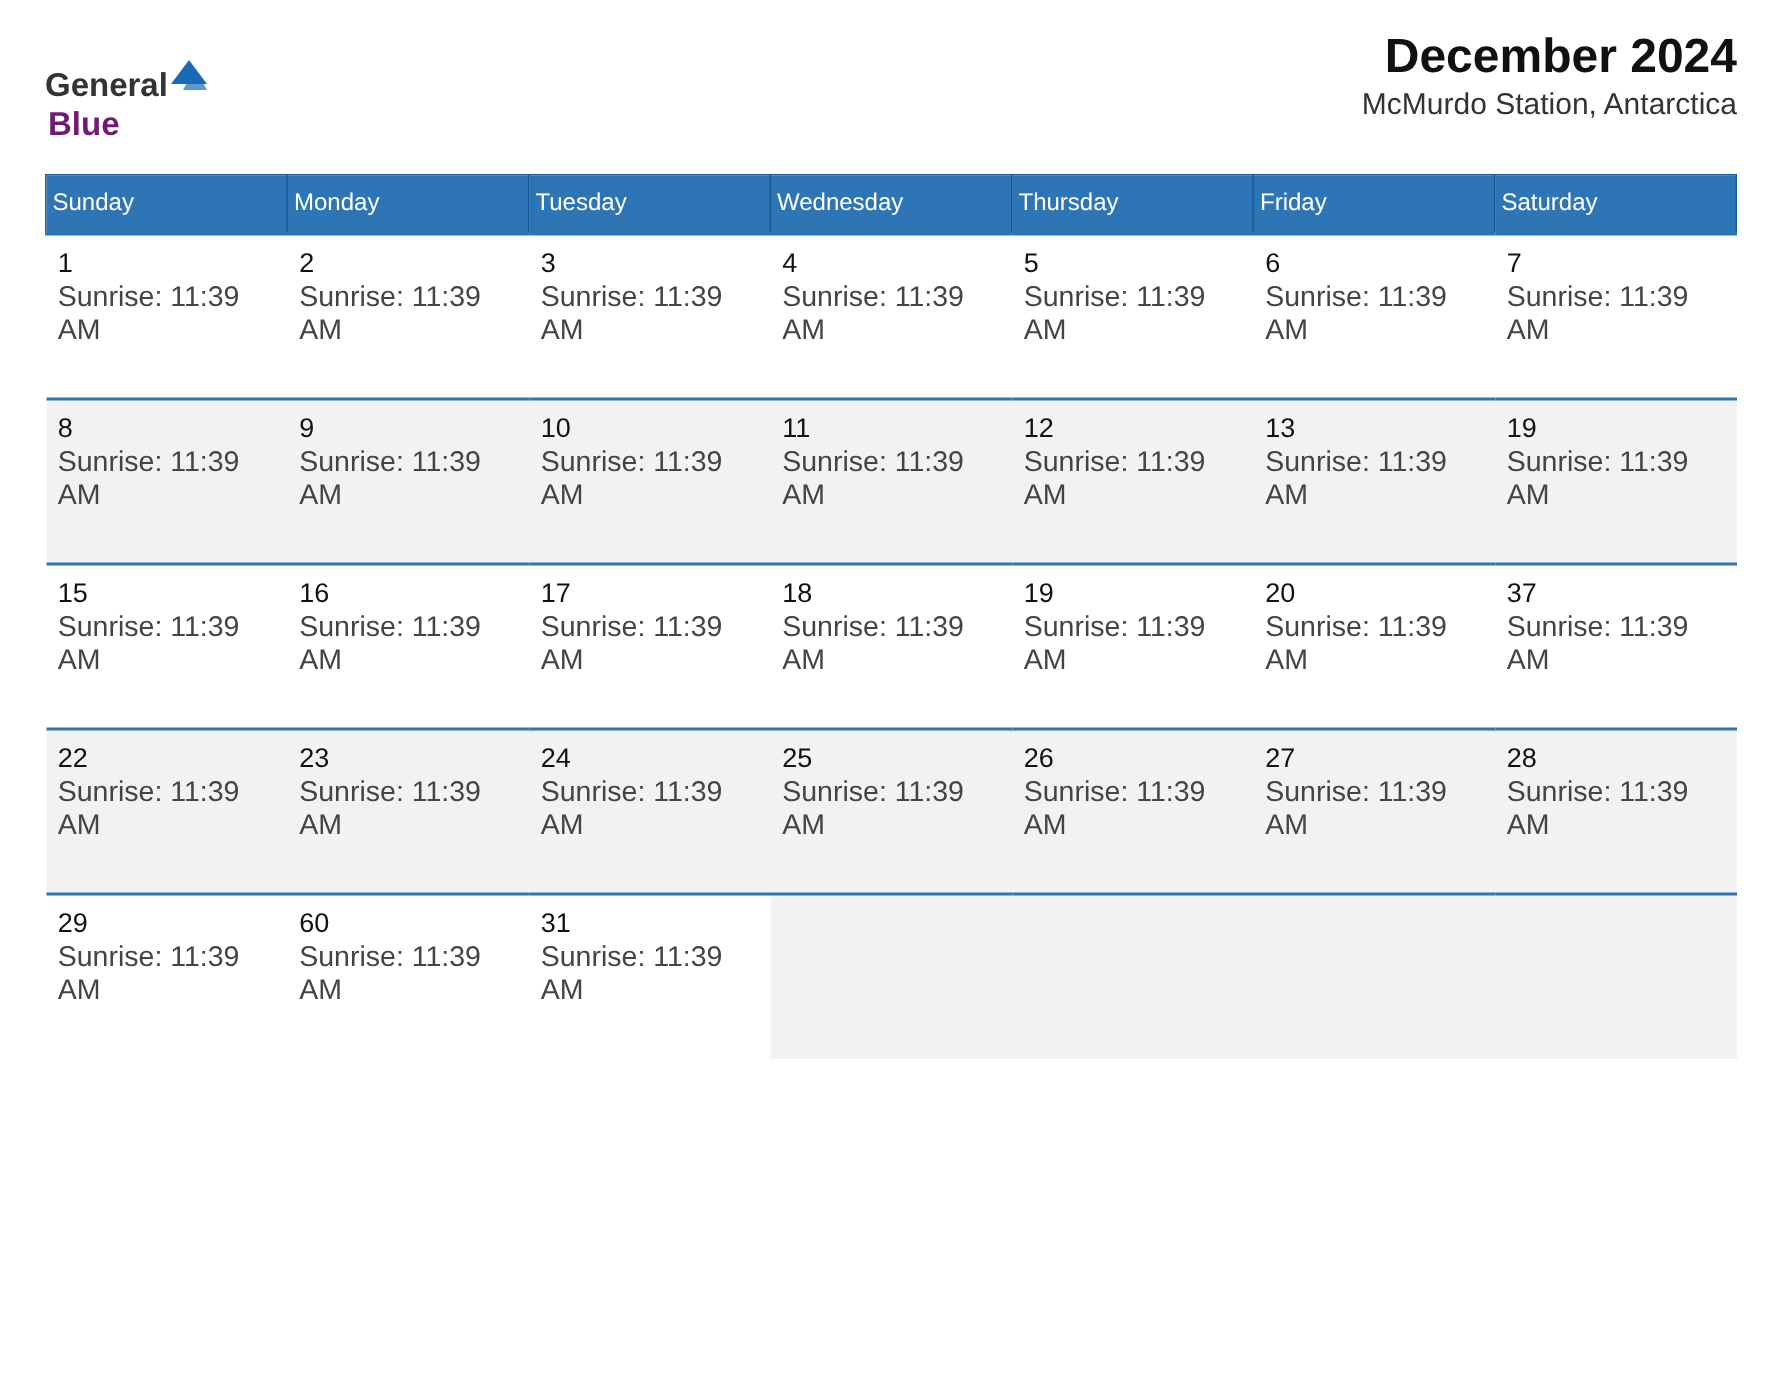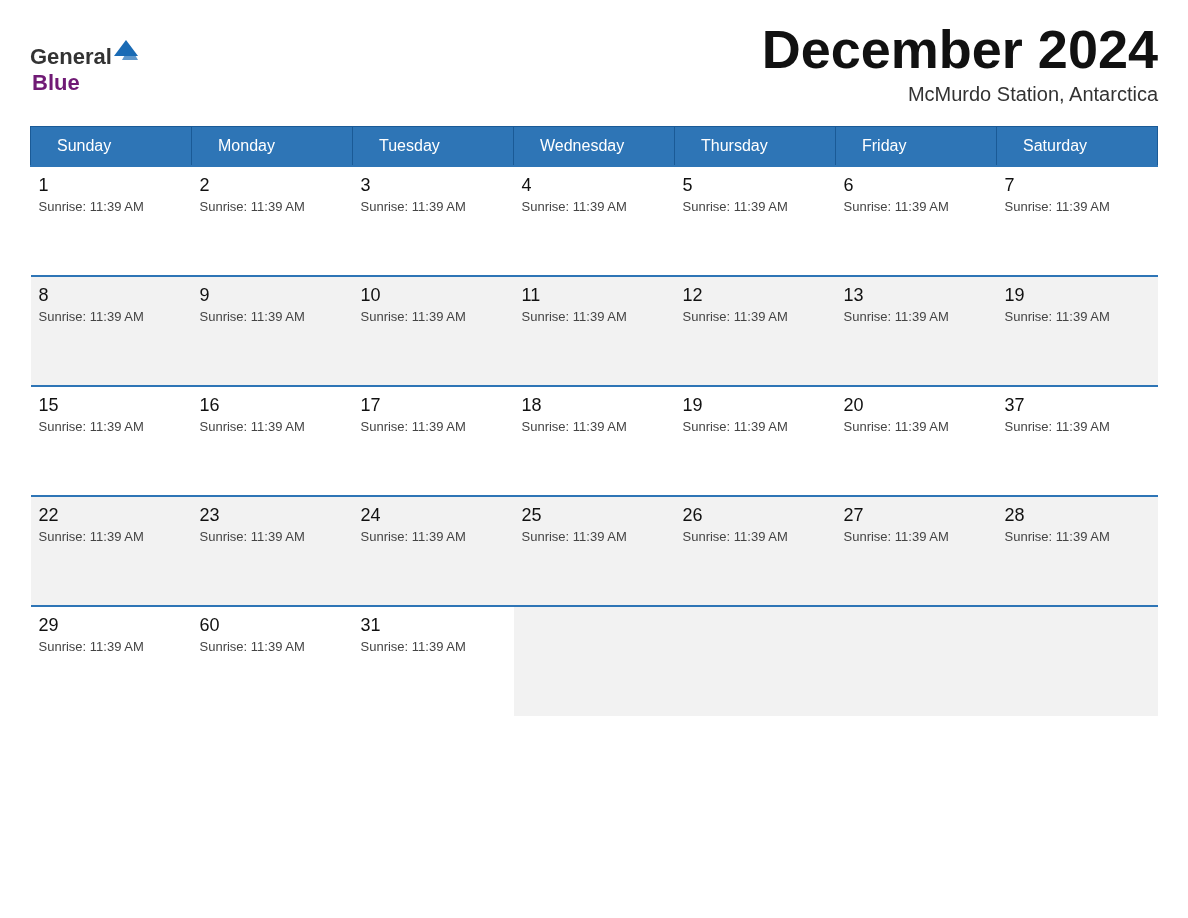--- a/index.html
+++ b/index.html
@@ -23,39 +23,39 @@
       margin-top: 16px;
     }
     .logo-icon {
       width: 28px;
       height: 28px;
     }
     .title-block {
       text-align: right;
     }
     .month-title {
-      font-size: 54px;
+      font-size: 32px;
       font-weight: bold;
       color: #111;
       line-height: 1.1;
     }
     .location-title {
       font-size: 20px;
       color: #333;
       margin-top: 4px;
     }
     .calendar-table {
       width: 100%;
       border-collapse: collapse;
       table-layout: fixed;
     }
     .calendar-table thead tr th {
       background-color: #2e75b6;
       color: #fff;
-      padding: 10px 26px;
+      padding: 10px 4px;
       text-align: left;
       font-size: 16px;
       font-weight: normal;
       border: 1px solid #1a5a96;
     }
     .calendar-table tbody tr td {
       vertical-align: top;
       padding: 8px 8px 6px 8px;
       border-top: 2px solid #2e75b6;
       height: 110px;
@@ -66,21 +66,21 @@
     .calendar-table tbody tr:nth-child(even) td {
       background: #f2f2f2;
     }
     .day-number {
       font-size: 18px;
       color: #111;
       display: block;
       margin-bottom: 2px;
     }
     .sunrise-text {
-      font-size: 13px;
+      font-size: 19px;
       color: #444;
     }
     .empty-cell {
       background: #fff !important;
       border-top: 2px solid #2e75b6;
     }
     
     .last-row td {
       background: #f2f2f2;
     }

